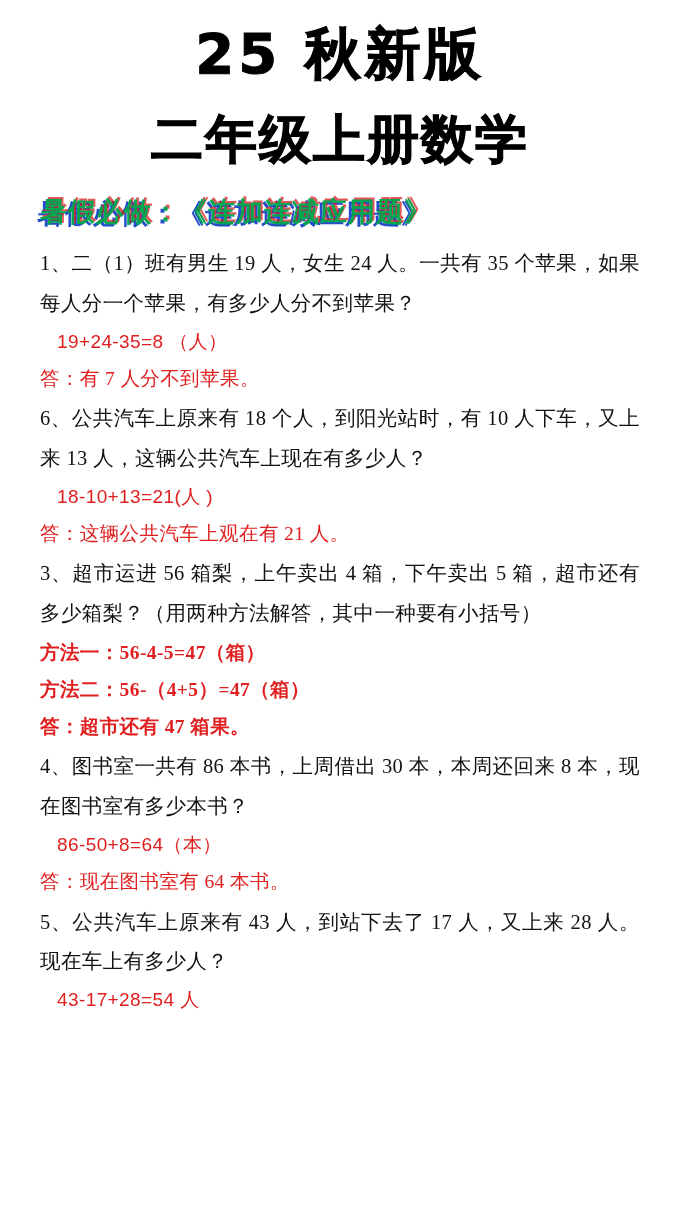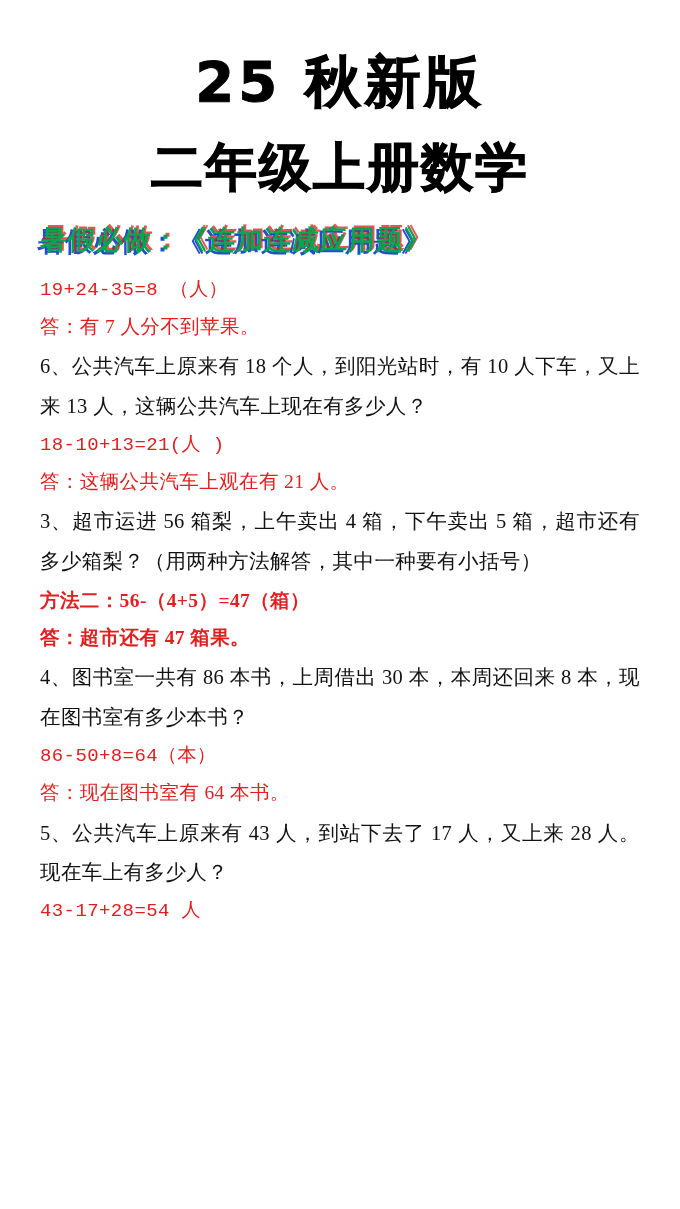--- a/index.html
+++ b/index.html
@@ -11,21 +11,21 @@
     width: 680px;
     height: 1209px;
     font-family: "Liberation Serif", serif;
     color: #111111;
     overflow: hidden;
   }
   .page {
     width: 680px;
     height: 1134px;
     box-sizing: border-box;
-    padding: 44px 40px 0 40px;
+    padding: 16px 40px 0 40px;
     position: relative;
   }
   .title-block {
     text-align: center;
   }
   .title-line1 {
     font-family: "DejaVu Sans", sans-serif;
     font-weight: bold;
     font-size: 56px;
     letter-spacing: 4px;
@@ -87,22 +87,23 @@
   .ans {
     font-size: 19.5px;
     line-height: 1.9;
     color: #e02020;
     letter-spacing: 0.4px;
   }
   .ans.bold {
     font-weight: bold;
   }
   .ans.expr {
-    font-family: Liberation Mono, monospace;
+    font-family: Liberation Sans, sans-serif;
     font-size: 19px;
+    margin-left: 17px;
   }
   .block {
     margin-bottom: 2px;
   }
 </style>
 </head>
 <body>
 
 <div class="page">
 
@@ -113,32 +114,34 @@
 
   <div class="subtitle-wrap">
     <div class="subtitle shadow-blue">暑假必做：《连加连减应用题》</div>
     <div class="subtitle shadow-red">暑假必做：《连加连减应用题》</div>
     <div class="subtitle main">暑假必做：《连加连减应用题》</div>
   </div>
 
   <div class="content">
 
     <div class="block">
+      <div class="q">1、二（1）班有男生 19 人，女生 24 人。一共有 35 个苹果，如果每人分一个苹果，有多少人分不到苹果？</div>
       <div class="ans expr">19+24-35=8 （人）</div>
       <div class="ans">答：有 7 人分不到苹果。</div>
     </div>
 
     <div class="block">
       <div class="q">6、公共汽车上原来有 18 个人，到阳光站时，有 10 人下车，又上来 13 人，这辆公共汽车上现在有多少人？</div>
       <div class="ans expr">18-10+13=21(人 )</div>
       <div class="ans">答：这辆公共汽车上观在有 21 人。</div>
     </div>
 
     <div class="block">
       <div class="q">3、超市运进 56 箱梨，上午卖出 4 箱，下午卖出 5 箱，超市还有多少箱梨？（用两种方法解答，其中一种要有小括号）</div>
+      <div class="ans bold">方法一：56-4-5=47（箱）</div>
       <div class="ans bold">方法二：56-（4+5）=47（箱）</div>
       <div class="ans bold">答：超市还有 47 箱果。</div>
     </div>
 
     <div class="block">
       <div class="q">4、图书室一共有 86 本书，上周借出 30 本，本周还回来 8 本，现在图书室有多少本书？</div>
       <div class="ans expr">86-50+8=64（本）</div>
       <div class="ans">答：现在图书室有 64 本书。</div>
     </div>
 

